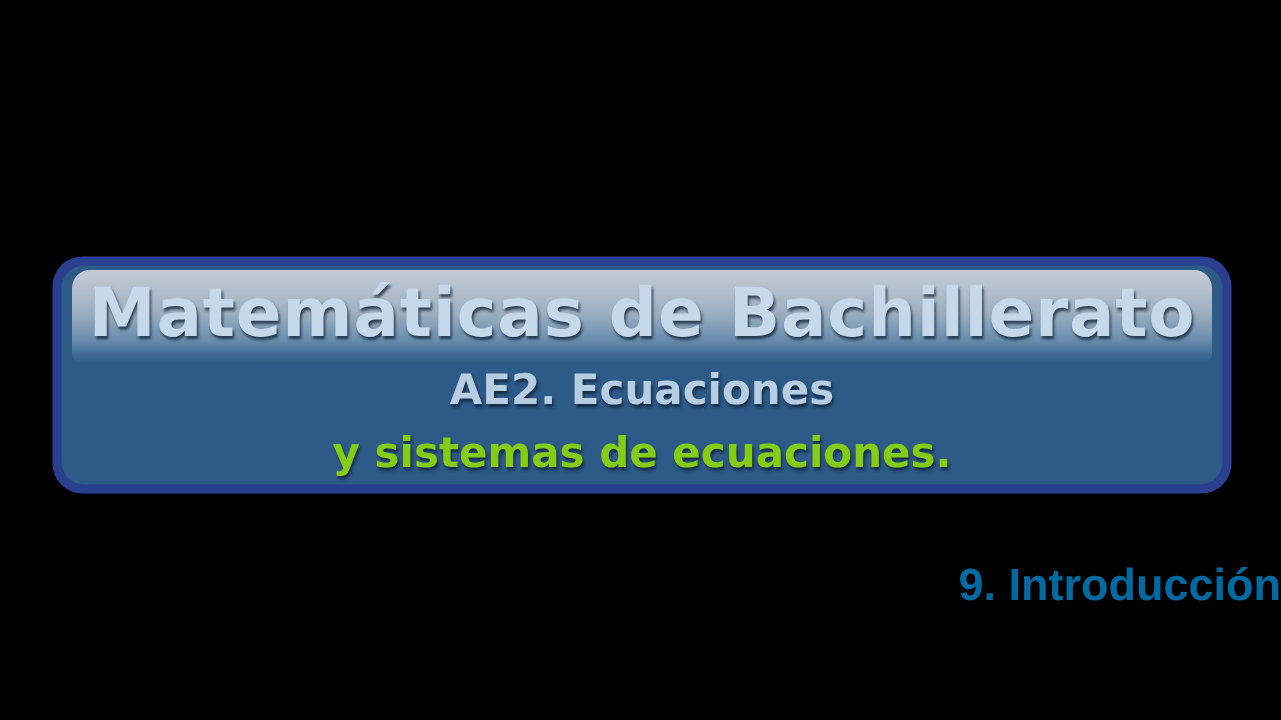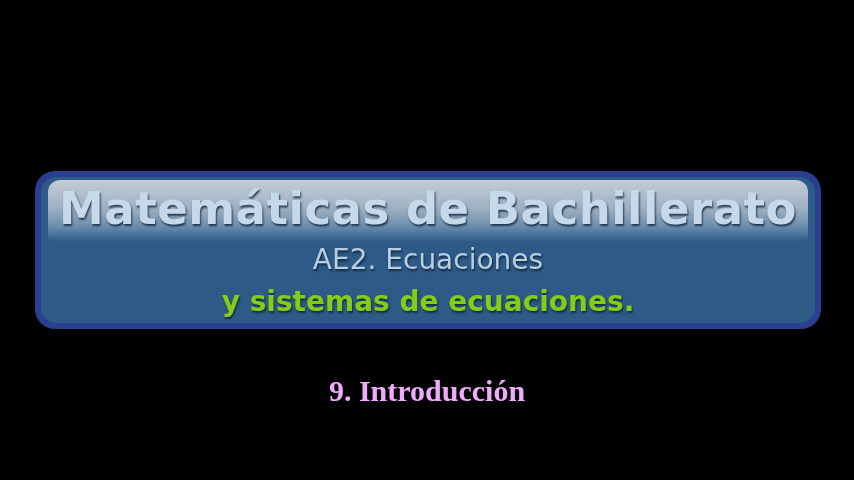--- a/index.html
+++ b/index.html
@@ -77,21 +77,21 @@
     color: #c5d9ea;
     text-shadow: 1px 2px 2px rgba(10,25,45,0.75);
     white-space: nowrap;
   }
   .line-sub1 {
     position: absolute;
     left: 0;
     right: 0;
     top: 69px;
     font-size: 28px;
-    font-weight: normal;
+    font-weight: bold;
     line-height: 1.0;
     color: #b7cee2;
     text-shadow: 1px 2px 2px rgba(10,25,45,0.7);
     white-space: nowrap;
   }
   .line-sub2 {
     position: absolute;
     left: 0;
     right: 0;
     top: 111px;
@@ -102,23 +102,23 @@
     text-shadow: 1px 2px 2px rgba(10,25,45,0.7);
     white-space: nowrap;
   }
 
   
   #lesson-caption {
     position: absolute;
     left: 0;
     right: 0;
     top: 370px;
-    text-align: center;
-    color: #f0abfc;
-    font-family: Liberation Serif, serif;
+    text-align: right;
+    color: #0369a1;
+    font-family: Liberation Sans, sans-serif;
   }
   .caption-line {
     font-size: 30px;
     font-weight: bold;
     line-height: 1.42;
     letter-spacing: 0px;
     white-space: nowrap;
     text-shadow: 0 1px 2px rgba(0,0,0,0.9);
   }
 </style>

